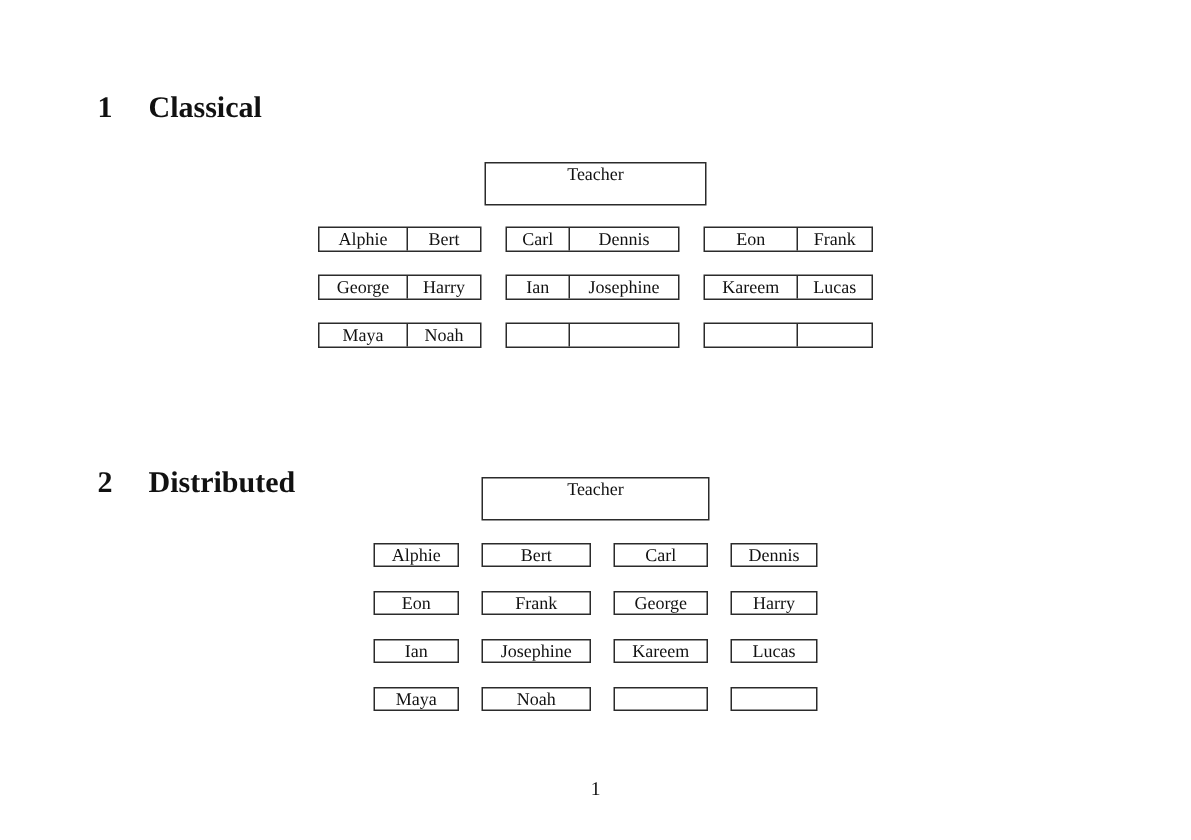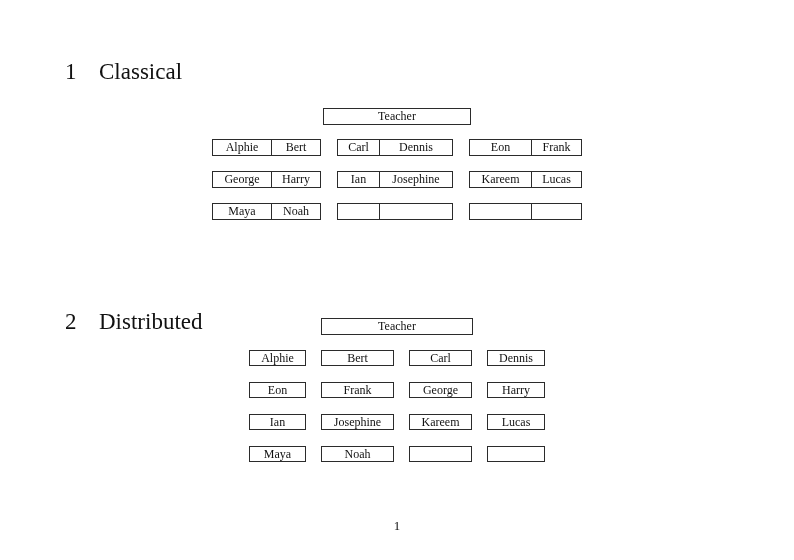--- a/index.html
+++ b/index.html
@@ -7,43 +7,43 @@
     width: 794px; height: 560px;
     background: #ffffff;
     font-family: "Liberation Serif", serif;
     color: #111111;
     position: relative;
     overflow: hidden;
   }
   .heading {
     position: absolute;
     left: 65px;
-    font-weight: normal;
-    font-size: 23px;
+    font-weight: bold;
+    font-size: 20px;
     line-height: 22px;
     white-space: nowrap;
   }
   .heading .num { display: inline-block; width: 34px; }
   #heading-1 { top: 61px; }
   #heading-2 { top: 272px; margin-top: 39px; }
 
   .diagram {
     position: absolute;
     left: 0; right: 0;
     display: flex;
     flex-direction: column;
     align-items: center;
   }
   #classical-diagram { top: 108px; }
   #distributed-diagram { top: 318px; }
 
   .teacher-box {
     box-sizing: border-box;
     border: 1px solid #2b2b2b;
-    height: 17px;
+    height: 29px;
     line-height: 15px;
     text-align: center;
     font-size: 12px;
     background: #ffffff;
   }
   .teacher-w1 { width: 148px; }
   .teacher-w2 { width: 152px; }
 
   .drow { display: flex; gap: 16px; }
   #classical-diagram .drow.first { margin-top: 14px; }

